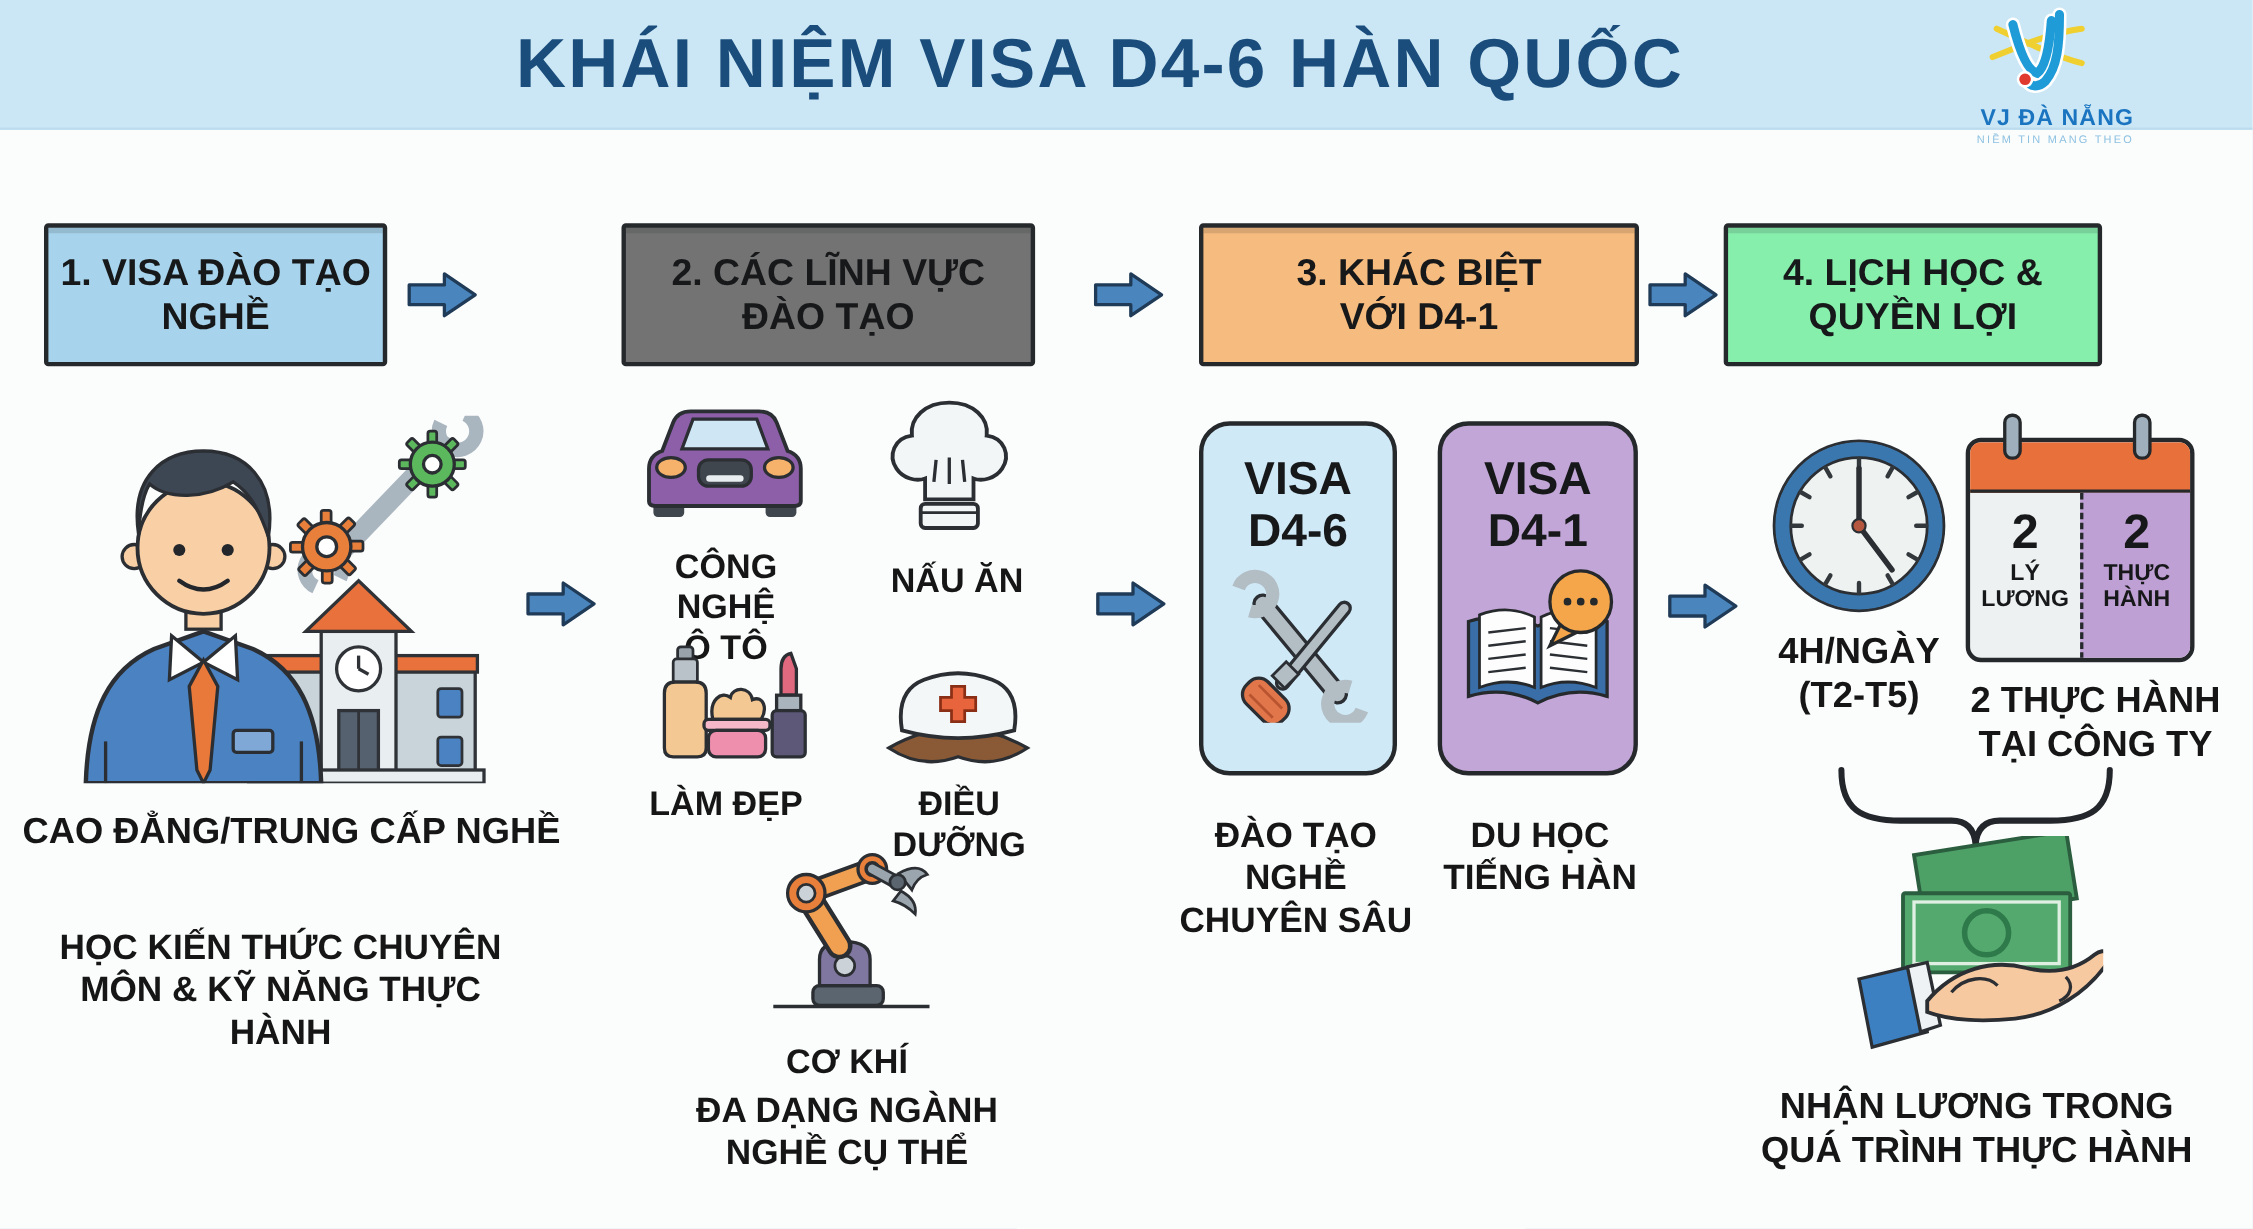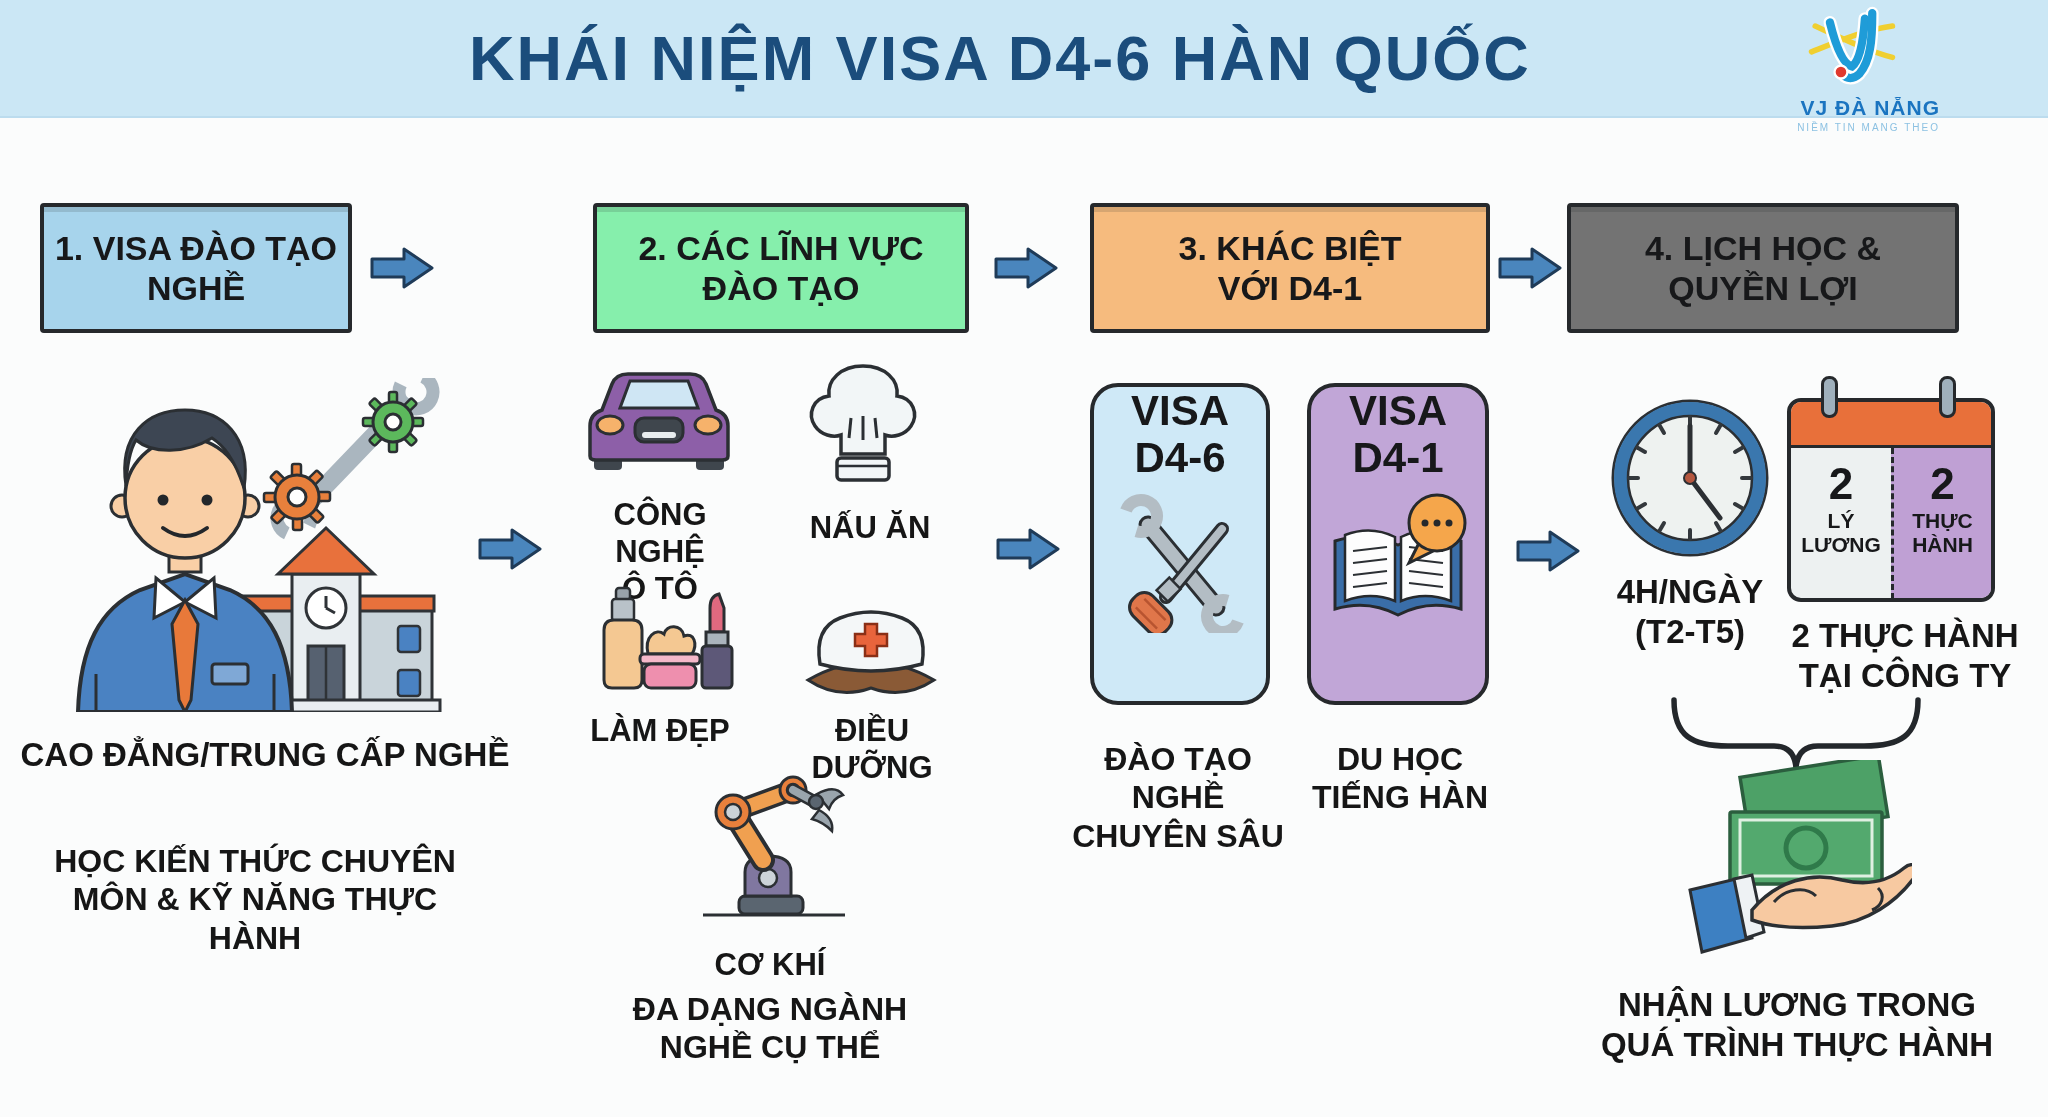--- a/index.html
+++ b/index.html
@@ -16,29 +16,29 @@
   
   .logo { left:1764px; top:4px; width:176px; text-align:right; }
   .logo-name { font-size:21px; font-weight:800; color:#1a74c0; letter-spacing:1px; }
   .logo-tagline { font-size:10px; font-weight:400; color:#8cc1e2; letter-spacing:2px; margin-top:2px; }
 
   
   .step { border:4px solid #26292c; border-radius:4px; display:flex; align-items:center; justify-content:center;
           text-align:center; font-weight:700; font-size:34px; line-height:1.18; color:#17181a;
           white-space:pre-line; box-shadow:inset 0 5px 0 rgba(35,38,40,.15); }
   .step1 { left:40px;  top:203px; width:312px; height:130px; background:#a7d4ec; }
-  .step2 { left:593px; top:203px; width:376px; height:130px; background:#86efac; }
+  .step2 { left:565px; top:203px; width:376px; height:130px; background:#737373; }
   .step3 { left:1090px;top:203px; width:400px; height:130px; background:#f6bb7e; }
-  .step4 { left:1567px;top:203px; width:392px; height:130px; background:#737373; }
+  .step4 { left:1567px;top:203px; width:344px; height:130px; background:#86efac; }
 
   .caption { font-weight:700; color:#161616; text-align:center; white-space:pre-line; line-height:1.2; }
 
   
   .visa-box { border:4px solid #26292c; border-radius:28px; display:flex; flex-direction:column;
-              align-items:center; }
+              align-items:center; padding-top:24px; }
   .visa-d46 { left:1090px; top:383px; width:180px; height:322px; background:#cfe9f7; }
   .visa-d41 { left:1307px; top:383px; width:182px; height:322px; background:#c1a6d7; }
   .visa-title { font-size:42px; font-weight:800; color:#17181a; text-align:center; white-space:pre-line; line-height:1.12; }
 
   
   .calendar { left:1787px; top:376px; width:208px; height:226px; }
   .cal-ring { position:absolute; top:0; width:17px; height:42px; background:#9fb0bc;
               border:3px solid #26292c; border-radius:8px; z-index:2; }
   .cal-box { position:absolute; left:0; top:22px; width:208px; height:204px; background:#edf1f1;
              border:4px solid #26292c; border-radius:14px; overflow:hidden; }

